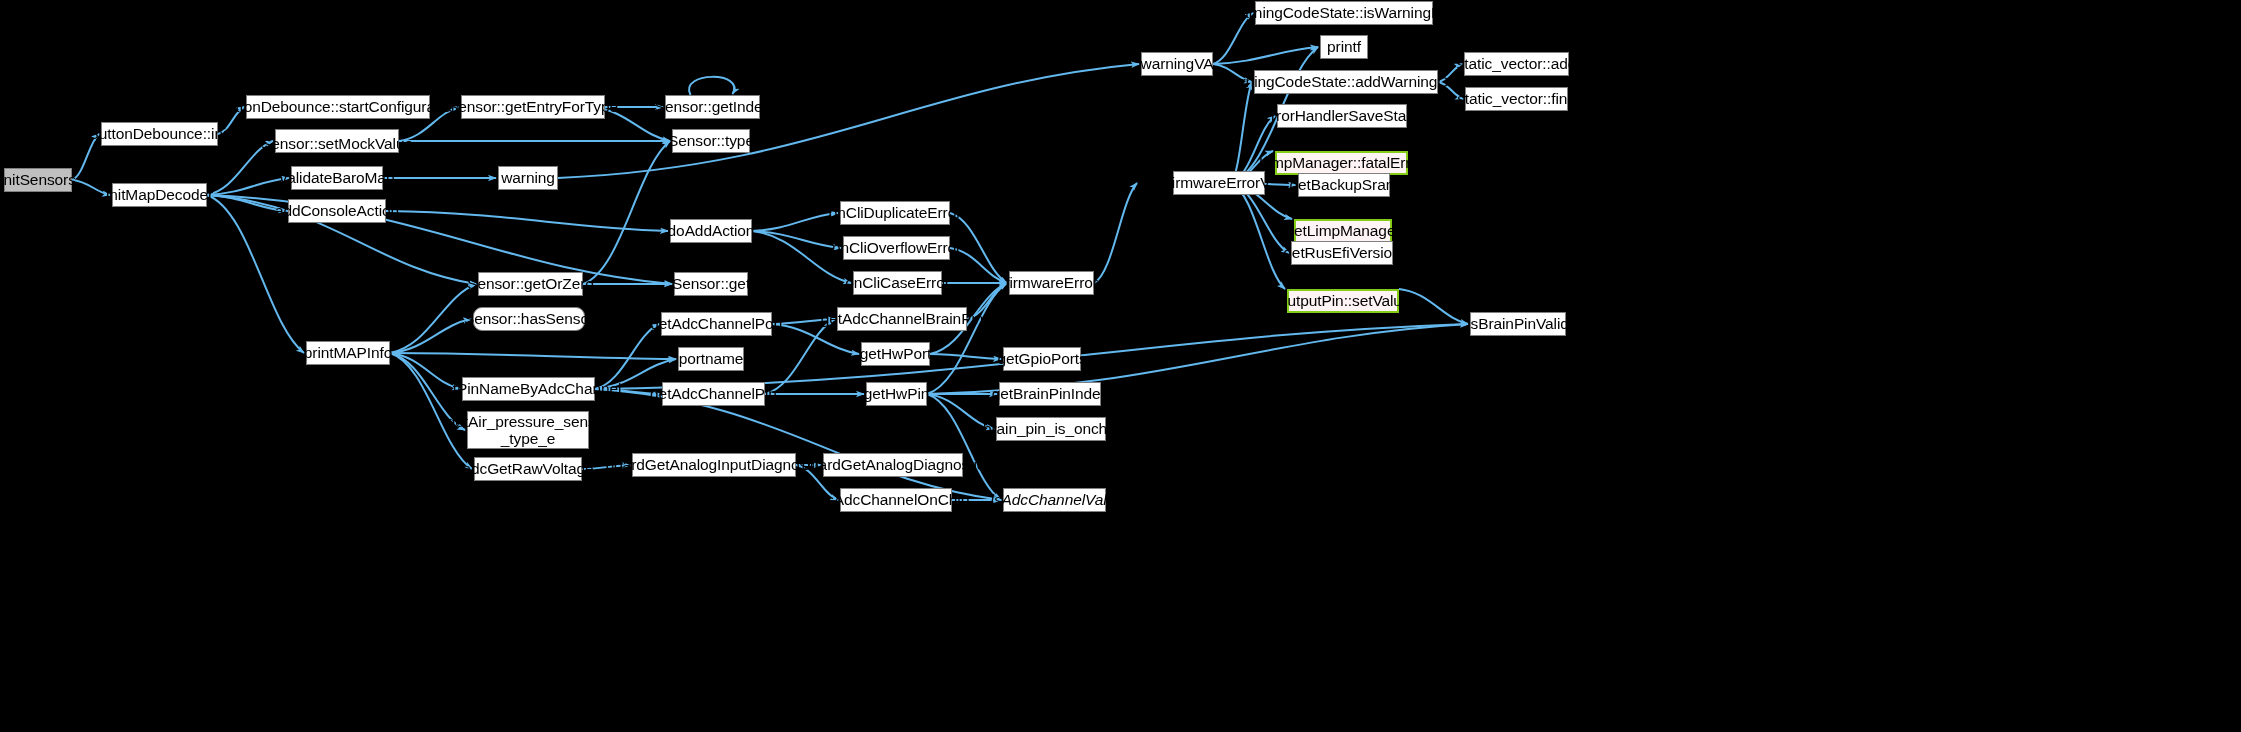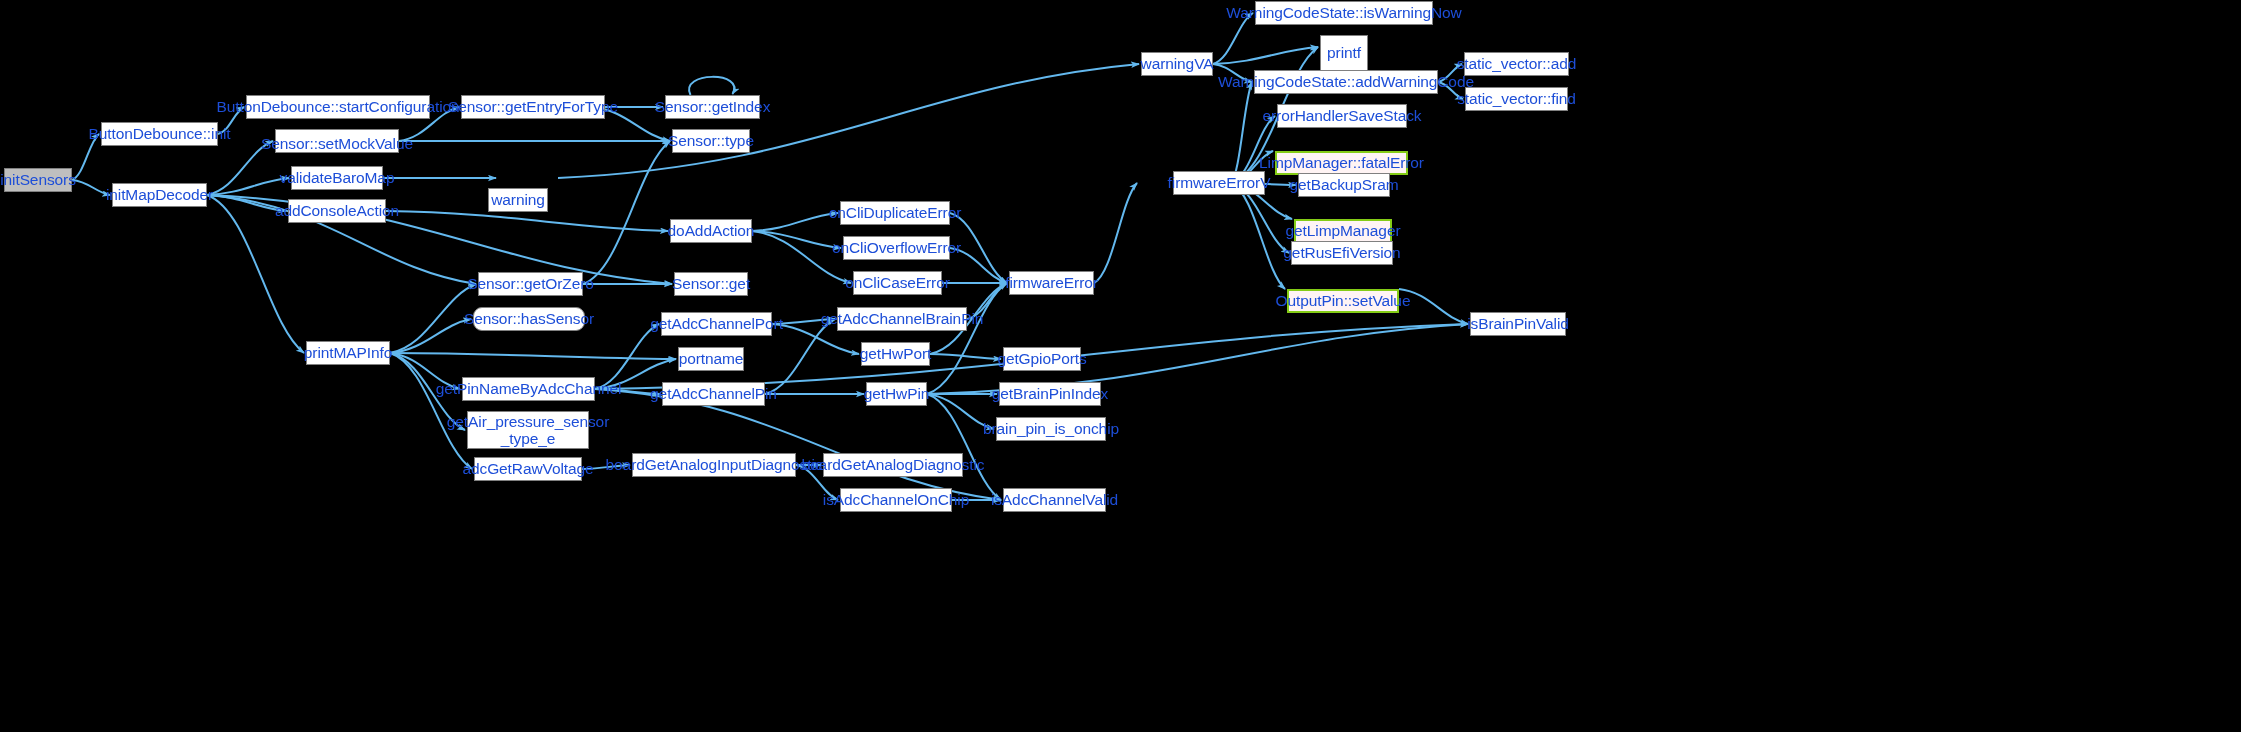--- a/index.html
+++ b/index.html
@@ -17,21 +17,21 @@
     left:0; top:0;
     width:2241px;
     height:732px;
     pointer-events:none;
   }
   .node{
     position:absolute;
     box-sizing:border-box;
     background:#ffffff;
     border:1px solid #808080;
-    color:#1d4ed8;
+    color:#000000;
     font-size:15.5px;
     line-height:1.12;
     display:flex;
     align-items:center;
     justify-content:center;
     text-align:center;
     white-space:pre;
     letter-spacing:-0.1px;
     z-index:5;
   }
@@ -131,21 +131,21 @@
       <div class="node" style="left: 101px; top: 122px; width: 117px; height: 24px;"><span>ButtonDebounce::init</span></div>
       <div class="node" style="left: 112px; top: 183px; width: 95px; height: 24px;"><span>initMapDecoder</span></div>
       <div class="node" style="left: 246px; top: 95px; width: 184px; height: 24px;"><span>ButtonDebounce::startConfiguration</span></div>
       <div class="node" style="left: 275px; top: 129px; width: 124px; height: 24px; align-items: flex-end;"><span>Sensor::setMockValue</span></div>
       <div class="node" style="left: 291px; top: 166px; width: 92px; height: 24px;"><span>validateBaroMap</span></div>
       <div class="node" style="left: 288px; top: 199px; width: 98px; height: 24px;"><span>addConsoleAction</span></div>
       <div class="node" style="left: 306px; top: 341px; width: 84px; height: 24px;"><span>printMAPInfo</span></div>
       <div class="node" style="left: 461px; top: 95px; width: 144px; height: 24px;"><span>Sensor::getEntryForType</span></div>
       <div class="node" style="left: 665px; top: 95px; width: 95px; height: 24px;"><span>Sensor::getIndex</span></div>
       <div class="node" style="left: 672px; top: 129px; width: 78px; height: 24px;"><span>Sensor::type</span></div>
-      <div class="node" style="left: 488px; top: 166px; width: 60px; height: 24px; margin-top: 22px;"><span>warning</span></div>
+      <div class="node" style="left: 498px; top: 166px; width: 60px; height: 24px;"><span>warning</span></div>
       <div class="node" style="left: 670px; top: 219px; width: 82px; height: 24px;"><span>doAddAction</span></div>
       <div class="node" style="left: 478px; top: 272px; width: 105px; height: 24px;"><span>Sensor::getOrZero</span></div>
       <div class="node" style="left: 674px; top: 272px; width: 74px; height: 24px;"><span>Sensor::get</span></div>
       <div class="node" style="left: 473px; top: 307px; width: 112px; height: 24px; border-radius: 9px;"><span>Sensor::hasSensor</span></div>
       <div class="node" style="left: 661px; top: 312px; width: 111px; height: 24px;"><span>getAdcChannelPort</span></div>
       <div class="node" style="left: 678px; top: 347px; width: 66px; height: 24px;"><span>portname</span></div>
       <div class="node" style="left: 462px; top: 377px; width: 133px; height: 24px;"><span>getPinNameByAdcChannel</span></div>
       <div class="node" style="left: 662px; top: 382px; width: 103px; height: 24px;"><span>getAdcChannelPin</span></div>
       <div class="node" style="left: 467px; top: 411px; width: 122px; height: 38px;"><span>getAir_pressure_sensor
 _type_e</span></div>
@@ -156,25 +156,25 @@
       <div class="node" style="left: 837px; top: 307px; width: 130px; height: 24px;"><span>getAdcChannelBrainPin</span></div>
       <div class="node" style="left: 861px; top: 342px; width: 69px; height: 24px;"><span>getHwPort</span></div>
       <div class="node" style="left: 866px; top: 382px; width: 61px; height: 24px;"><span>getHwPin</span></div>
       <div class="node" style="left: 632px; top: 453px; width: 164px; height: 24px;"><span>boardGetAnalogInputDiagnostic</span></div>
       <div class="node" style="left: 823px; top: 453px; width: 140px; height: 24px;"><span>boardGetAnalogDiagnostic</span></div>
       <div class="node" style="left: 840px; top: 488px; width: 112px; height: 24px;"><span>isAdcChannelOnChip</span></div>
       <div class="node" style="left: 1009px; top: 271px; width: 85px; height: 24px;"><span>firmwareError</span></div>
       <div class="node" style="left: 1003px; top: 347px; width: 78px; height: 24px;"><span>getGpioPorts</span></div>
       <div class="node" style="left: 999px; top: 382px; width: 102px; height: 24px;"><span>getBrainPinIndex</span></div>
       <div class="node" style="left: 996px; top: 417px; width: 110px; height: 24px;"><span>brain_pin_is_onchip</span></div>
-      <div class="node" style="left: 1003px; top: 488px; width: 103px; height: 24px;"><span>isAdcChannelValid</span></div>
+      <div class="node" style="left: 1003px; top: 488px; width: 103px; height: 24px; font-style: italic;"><span>isAdcChannelValid</span></div>
       <div class="node" style="left: 1141px; top: 52px; width: 72px; height: 24px;"><span>warningVA</span></div>
       <div class="node" style="left: 1139px; top: 171px; width: 92px; height: 24px; margin-left: 34px;"><span>firmwareErrorV</span></div>
       <div class="node" style="left: 1255px; top: 1px; width: 178px; height: 24px;"><span>WarningCodeState::isWarningNow</span></div>
-      <div class="node" style="left: 1320px; top: 35px; width: 48px; height: 36px;"><span>printf</span></div>
+      <div class="node" style="left: 1320px; top: 35px; width: 48px; height: 24px;"><span>printf</span></div>
       <div class="node" style="left: 1254px; top: 70px; width: 184px; height: 24px;"><span>WarningCodeState::addWarningCode</span></div>
       <div class="node" style="left: 1277px; top: 104px; width: 130px; height: 24px;"><span>errorHandlerSaveStack</span></div>
       <div class="node hl" style="left: 1275px; top: 139px; width: 133px; height: 24px;"><span>LimpManager::fatalError</span></div>
       <div class="node" style="left: 1298px; top: 173px; width: 92px; height: 24px;"><span>getBackupSram</span></div>
       <div class="node hl" style="left: 1294px; top: 207px; width: 98px; height: 24px;"><span>getLimpManager</span></div>
       <div class="node" style="left: 1291px; top: 241px; width: 102px; height: 24px;"><span>getRusEfiVersion</span></div>
       <div class="node hl" style="left: 1287px; top: 277px; width: 112px; height: 24px;"><span>OutputPin::setValue</span></div>
       <div class="node" style="left: 1464px; top: 52px; width: 105px; height: 24px;"><span>static_vector::add</span></div>
       <div class="node" style="left: 1465px; top: 87px; width: 103px; height: 24px;"><span>static_vector::find</span></div>
       <div class="node" style="left: 1470px; top: 312px; width: 96px; height: 24px;"><span>isBrainPinValid</span></div>

